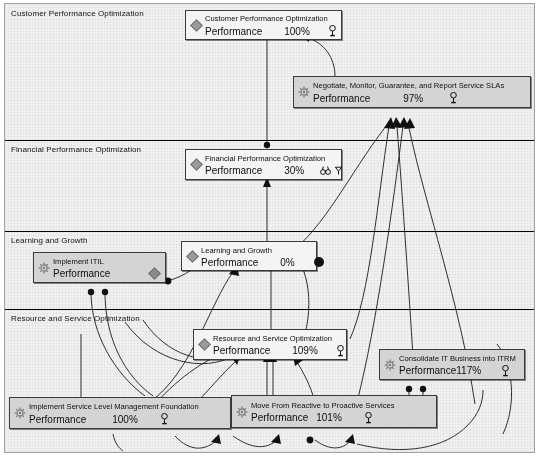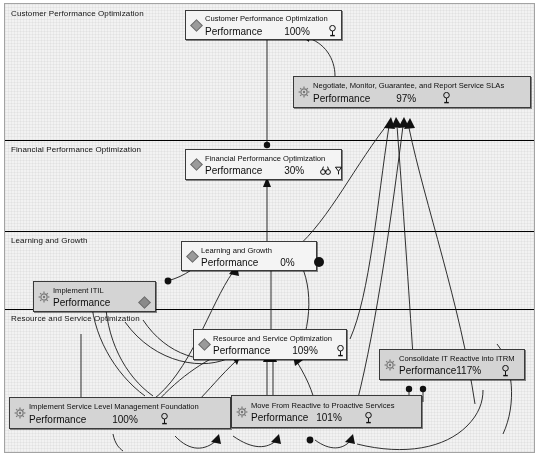--- a/index.html
+++ b/index.html
@@ -186,21 +186,21 @@
               <line x1="8.6" y1="8.6" x2="9.8" y2="9.8"></line>
               <line x1="9.8" y1="2.2" x2="8.6" y2="3.4"></line>
               <line x1="3.4" y1="8.6" x2="2.2" y2="9.8"></line>
             </g>
           </svg>
       </span>
       <span class="nbody">
         <span class="ntitle">Negotiate, Monitor, Guarantee, and Report Service SLAs</span>
         <span class="nrow">
           <span class="nlabel">Performance</span>
-          <span class="nval" style="margin-left:26px;">97%</span>
+          <span class="nval" style="margin-left:33px;">97%</span>
           <span class="nstat" style="margin-left:26px;">
             <svg width="9" height="12" viewBox="0 0 9 12">
                 <circle cx="4.5" cy="3.2" r="2.8" fill="none" stroke="#111" stroke-width="1"></circle>
                 <line x1="4.5" y1="6" x2="4.5" y2="10" stroke="#111" stroke-width="1"></line>
                 <line x1="2.2" y1="10.6" x2="6.8" y2="10.6" stroke="#111" stroke-width="1.4"></line>
               </svg>
           </span>
         </span>
       </span>
     </div>
@@ -242,21 +242,21 @@
         <span class="nrow">
           <span class="nlabel">Performance</span>
           <span class="nval" style="margin-left:22px;">0%</span>
           <span class="nstat" style="margin-left:20px;">
             <i class="g-dot"></i>
           </span>
         </span>
       </span>
     </div>
 
-    <div class="node gray" style="left:28px;top:277px;width:123px;height:31px;">
+    <div class="node gray" style="left:28px;top:248px;width:133px;height:31px;">
       <span class="nicon">
         <svg width="12" height="12" viewBox="0 0 12 12">
             <circle cx="6" cy="6" r="3.1" fill="none" stroke="#777" stroke-width="1.2"></circle>
             <circle cx="6" cy="6" r="1.2" fill="#777"></circle>
             <g stroke="#777" stroke-width="1.2">
               <line x1="6" y1="0.6" x2="6" y2="2.3"></line>
               <line x1="6" y1="9.7" x2="6" y2="11.4"></line>
               <line x1="0.6" y1="6" x2="2.3" y2="6"></line>
               <line x1="9.7" y1="6" x2="11.4" y2="6"></line>
               <line x1="2.2" y1="2.2" x2="3.4" y2="3.4"></line>
@@ -309,21 +309,21 @@
               <line x1="0.6" y1="6" x2="2.3" y2="6"></line>
               <line x1="9.7" y1="6" x2="11.4" y2="6"></line>
               <line x1="2.2" y1="2.2" x2="3.4" y2="3.4"></line>
               <line x1="8.6" y1="8.6" x2="9.8" y2="9.8"></line>
               <line x1="9.8" y1="2.2" x2="8.6" y2="3.4"></line>
               <line x1="3.4" y1="8.6" x2="2.2" y2="9.8"></line>
             </g>
           </svg>
       </span>
       <span class="nbody">
-        <span class="ntitle">Consolidate IT Reactive into ITRM</span>
+        <span class="ntitle">Consolidate IT Business into ITRM</span>
         <span class="nrow">
           <span class="nlabel">Performance</span>
           <span class="nval" style="">117%</span>
           <span class="nstat" style="margin-left:20px;">
             <svg width="9" height="12" viewBox="0 0 9 12">
                 <circle cx="4.5" cy="3.2" r="2.8" fill="none" stroke="#111" stroke-width="1"></circle>
                 <line x1="4.5" y1="6" x2="4.5" y2="10" stroke="#111" stroke-width="1"></line>
                 <line x1="2.2" y1="10.6" x2="6.8" y2="10.6" stroke="#111" stroke-width="1.4"></line>
               </svg>
           </span>
@@ -357,21 +357,21 @@
             <svg width="9" height="12" viewBox="0 0 9 12">
                 <circle cx="4.5" cy="3.2" r="2.8" fill="none" stroke="#111" stroke-width="1"></circle>
                 <line x1="4.5" y1="6" x2="4.5" y2="10" stroke="#111" stroke-width="1"></line>
                 <line x1="2.2" y1="10.6" x2="6.8" y2="10.6" stroke="#111" stroke-width="1.4"></line>
               </svg>
           </span>
         </span>
       </span>
     </div>
 
-    <div class="node gray" style="left:226px;top:391px;width:191px;height:33px;">
+    <div class="node gray" style="left:226px;top:391px;width:206px;height:33px;">
       <span class="nicon">
         <svg width="12" height="12" viewBox="0 0 12 12">
             <circle cx="6" cy="6" r="3.1" fill="none" stroke="#777" stroke-width="1.2"></circle>
             <circle cx="6" cy="6" r="1.2" fill="#777"></circle>
             <g stroke="#777" stroke-width="1.2">
               <line x1="6" y1="0.6" x2="6" y2="2.3"></line>
               <line x1="6" y1="9.7" x2="6" y2="11.4"></line>
               <line x1="0.6" y1="6" x2="2.3" y2="6"></line>
               <line x1="9.7" y1="6" x2="11.4" y2="6"></line>
               <line x1="2.2" y1="2.2" x2="3.4" y2="3.4"></line>

